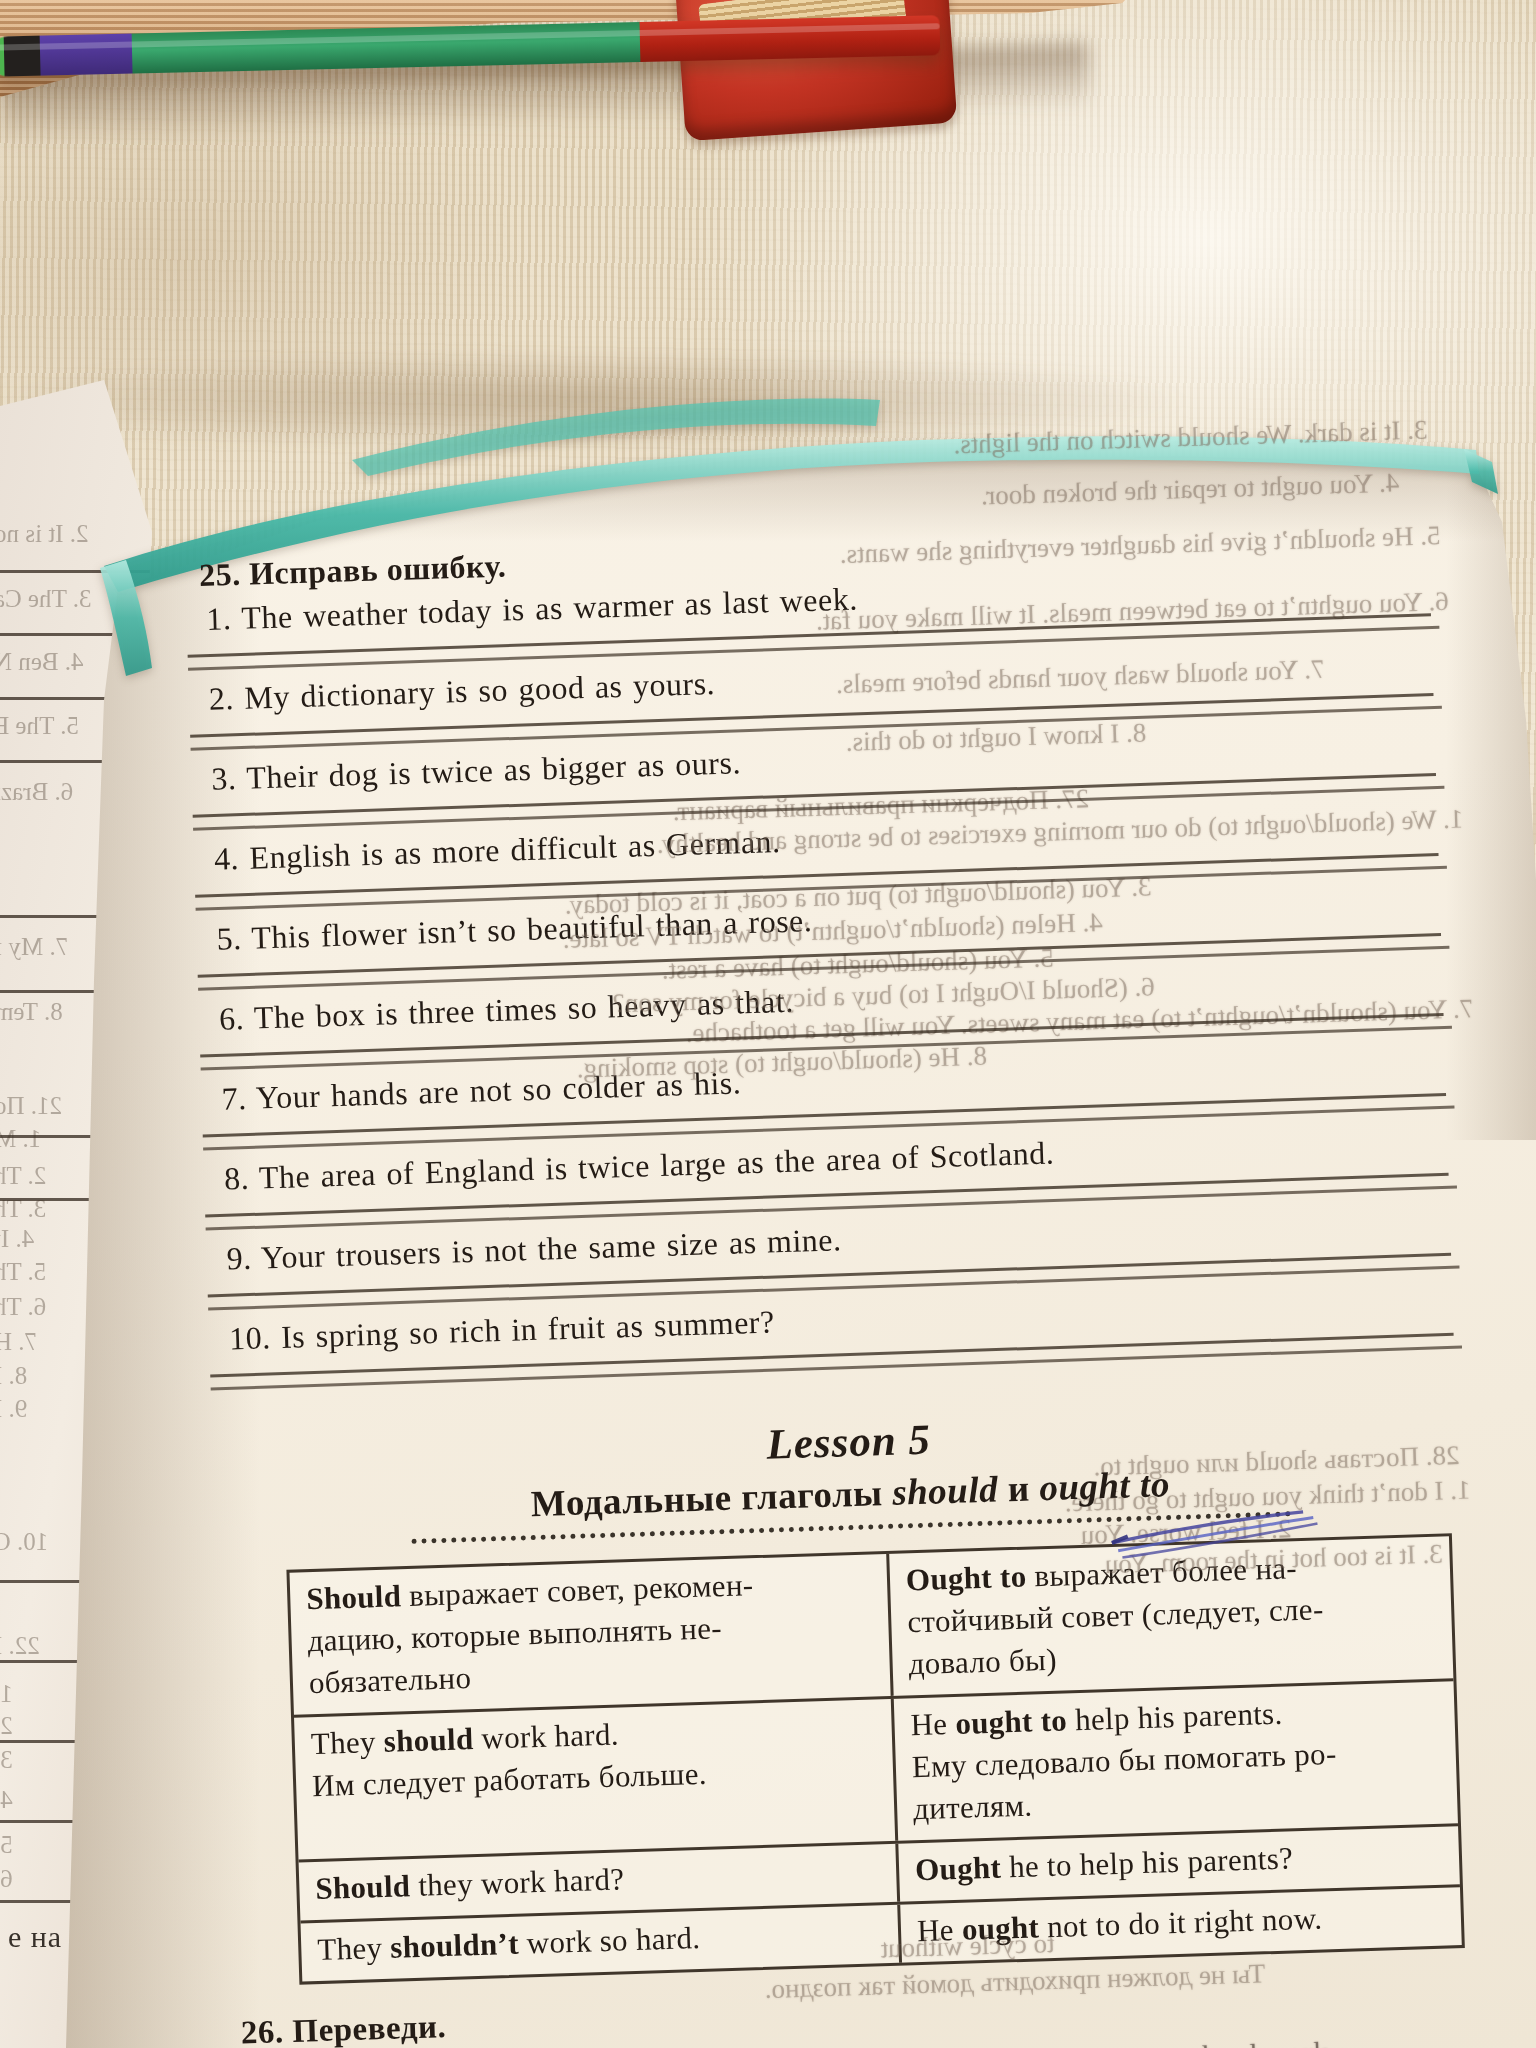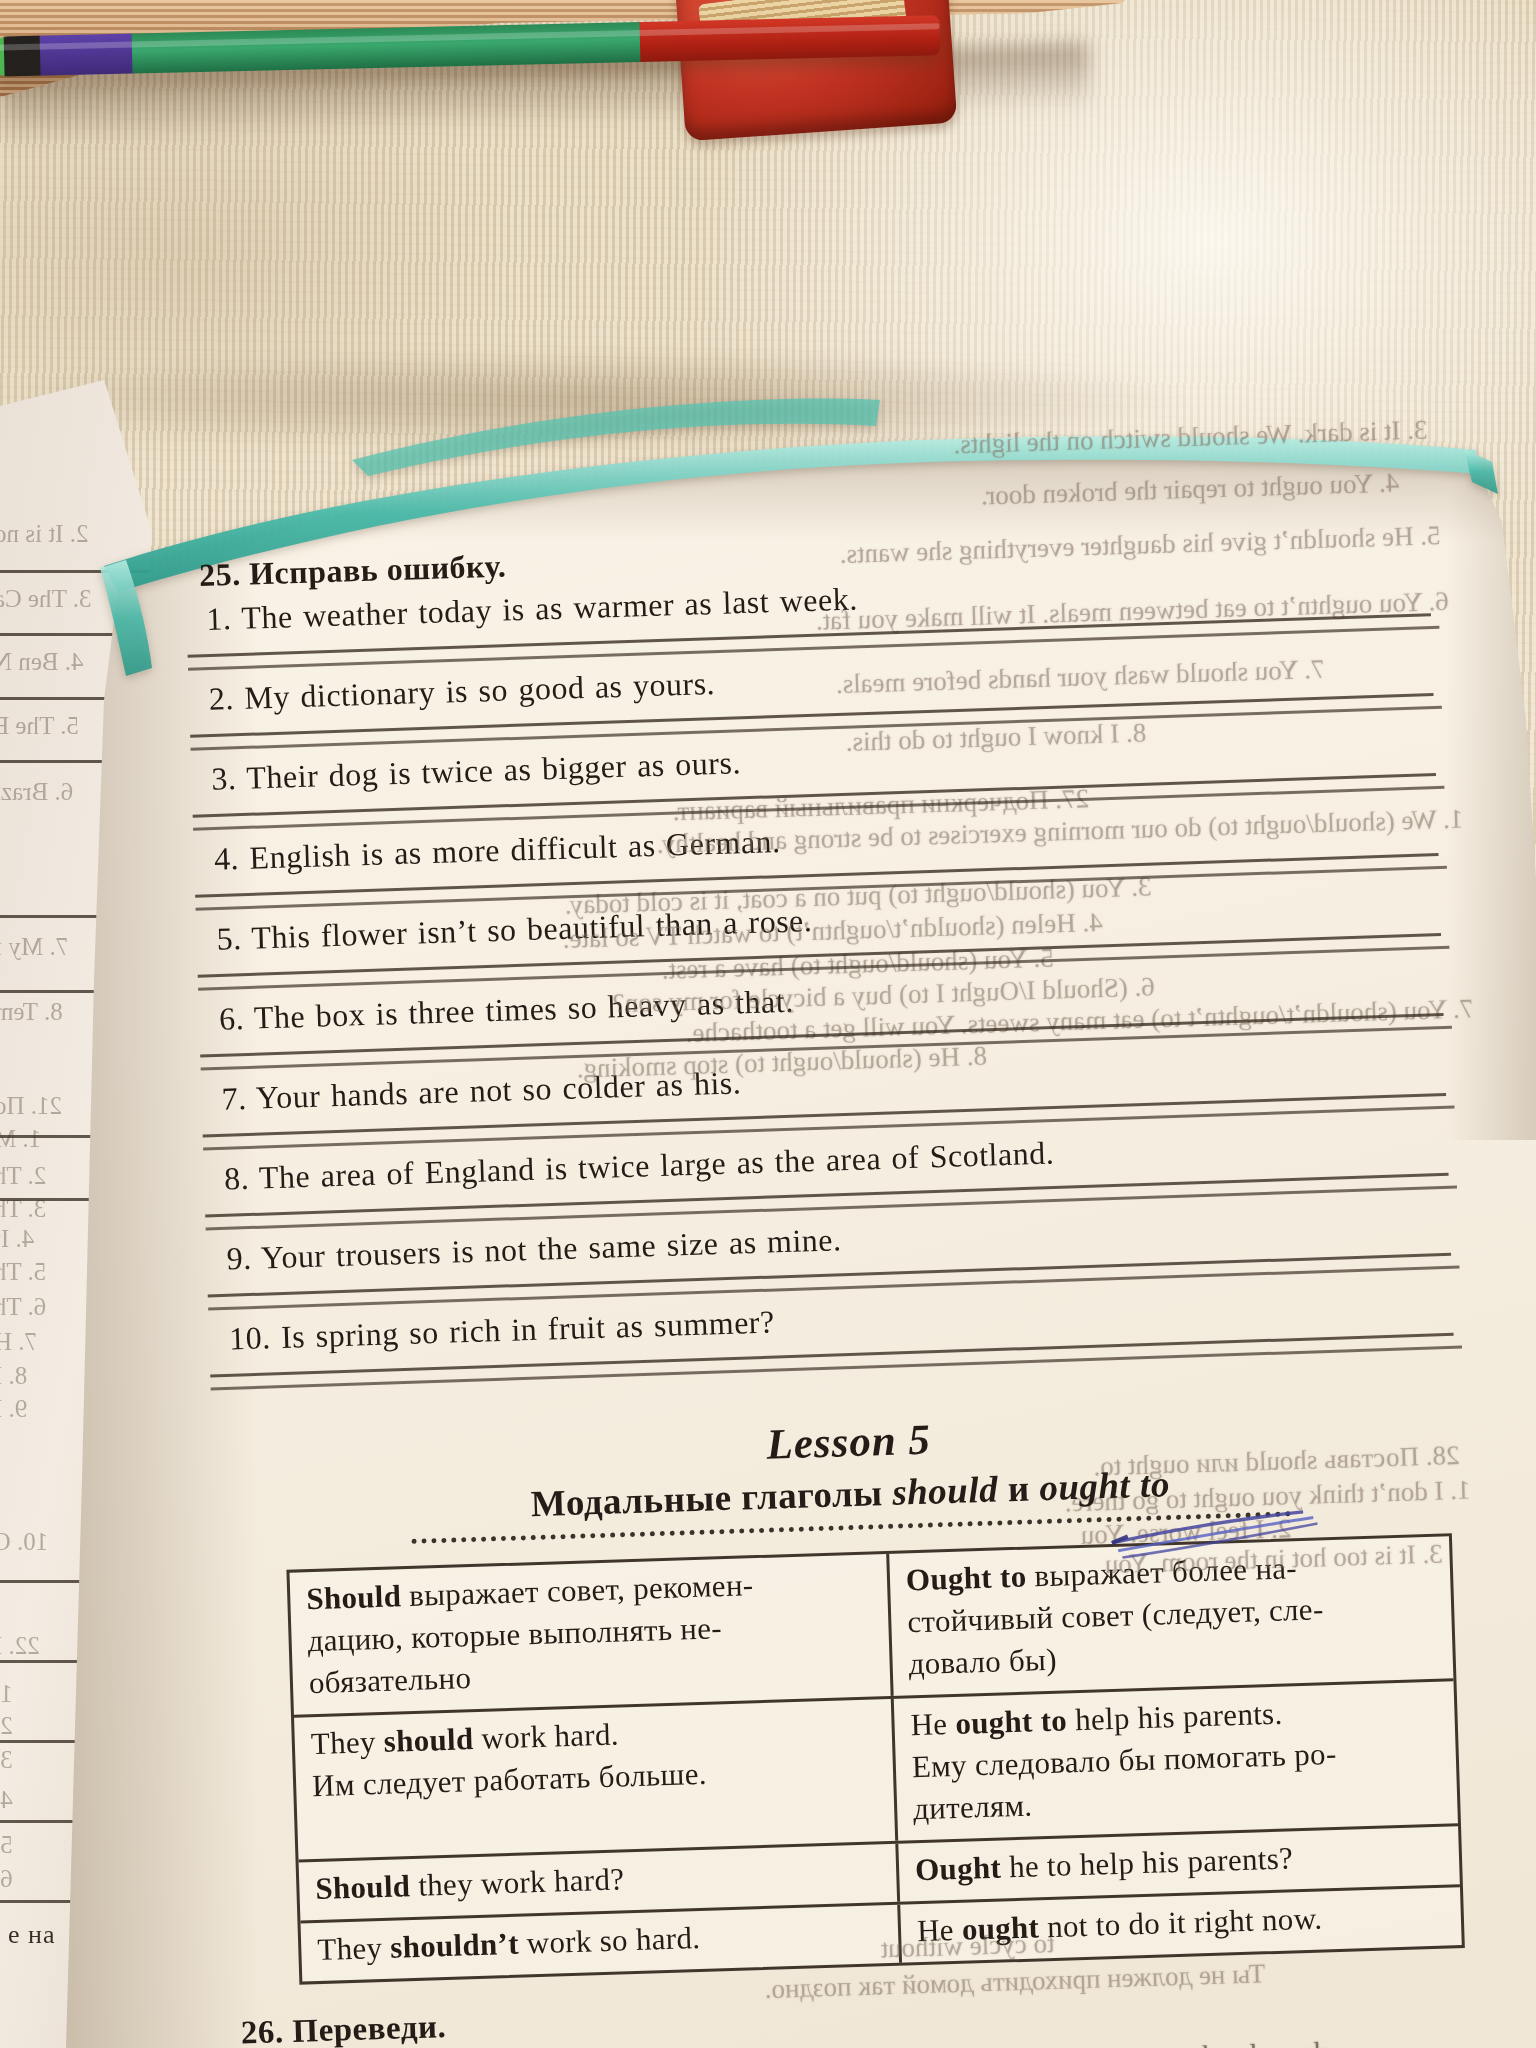--- a/index.html
+++ b/index.html
@@ -44,21 +44,21 @@
   .p-red{width:300px;background:linear-gradient(180deg,#d23726,#b02113 58%,#8e190e);}
   .p-shine{position:absolute;left:0;top:8px;right:0;height:6px;background:rgba(255,255,255,.22);border-radius:3px;}
 
   
   .prev-strip{position:absolute;left:0;top:380px;width:152px;height:1668px;
     clip-path:polygon(0 26px,104px 0,152px 152px,118px 760px,100px 1668px,0 1668px);
     background:linear-gradient(100deg,#eae1d7 0%,#f3ece2 55%,#e9ded2 100%);}
   .strip-frag{position:absolute;left:-6px;white-space:nowrap;font-size:25px;
     color:rgba(104,91,79,.46);transform:scaleX(-1);}
   .strip-rule{position:absolute;left:0;height:0;border-top:3px solid rgba(57,45,34,.78);}
-  .strip-footer{position:absolute;left:8px;font-size:26px;color:#37302a;letter-spacing:1px;}
+  .strip-footer{position:absolute;left:8px;font-size:30px;color:#37302a;letter-spacing:1px;}
 
   
   .page{position:absolute;inset:0;
     clip-path:polygon(118px 588px,320px 520px,640px 472px,930px 460px,1180px 456px,1476px 466px,
       1502px 522px,1526px 720px,1536px 880px,1536px 2048px,66px 2048px,82px 1480px,94px 980px,104px 700px);
     background:linear-gradient(168deg,#faf4e9 0%,#f7f0e3 45%,#efe6d5 100%);
     filter:drop-shadow(0 -6px 14px rgba(90,60,35,.35));}
   .page-top-shade{position:absolute;left:60px;top:448px;width:1476px;height:120px;
     background:linear-gradient(180deg,rgba(112,86,60,.26),rgba(112,86,60,0) 78%);}
   .page-left-shade{position:absolute;left:60px;top:440px;width:200px;height:1608px;

